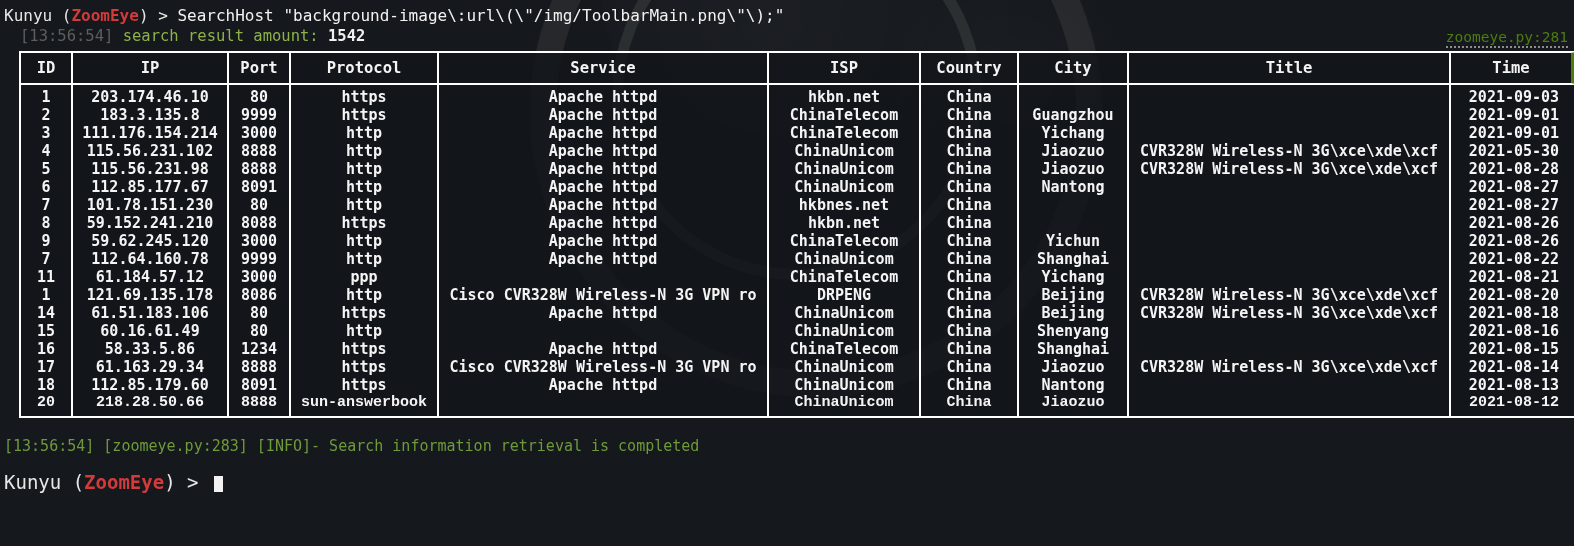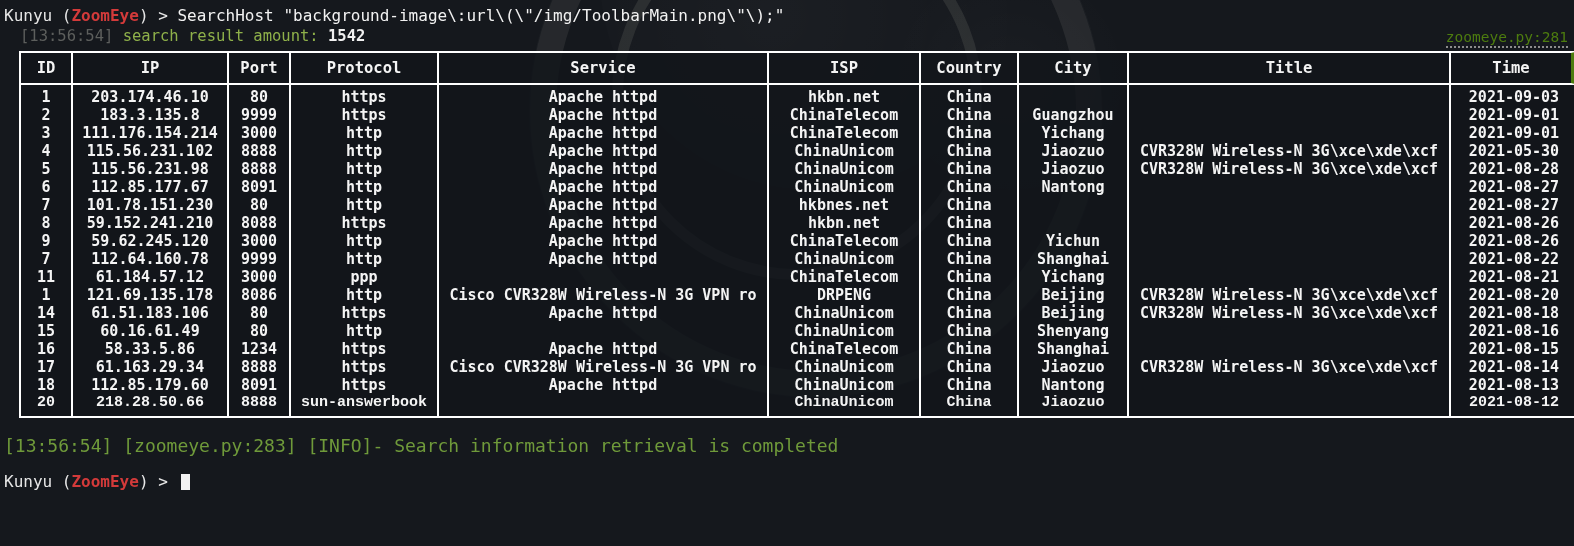--- a/index.html
+++ b/index.html
@@ -163,29 +163,29 @@
   .col-service  { width: 330px; }
   .col-isp      { width: 152px; }
   .col-country  { width: 98px; }
   .col-city     { width: 110px; }
   .col-title    { width: 322px; }
   .col-time     { width: 130px; }
 
   
   #log-line {
     padding: 18px 0 0 4px;
-    font-size: 18px;
+    font-size: 15px;
     line-height: 20px;
     color: #6f9a3a;
     white-space: pre;
   }
 
   #prompt-line-2 {
     padding: 16px 16px 0 4px;
-    font-size: 16px;
+    font-size: 19px;
     line-height: 20px;
     white-space: pre;
   }
   #prompt-line-2 .user { color: #e6e6e6; }
   #prompt-line-2 .brand { color: #d33a3a; font-weight: bold; }
   #prompt-line-2 .arrow { color: #e6e6e6; }
   .cursor {
     display: inline-block;
     width: 9px;
     height: 16px;

